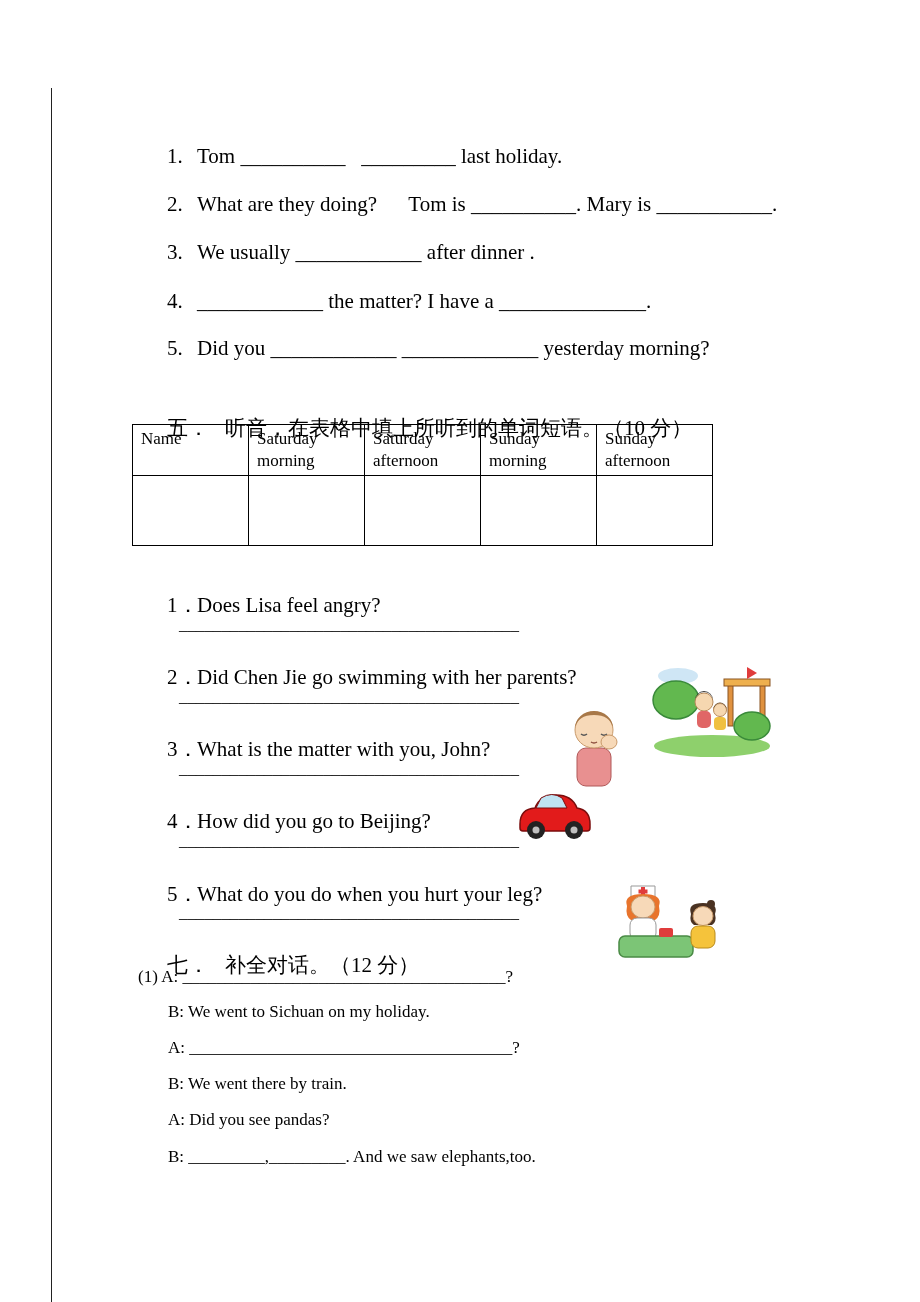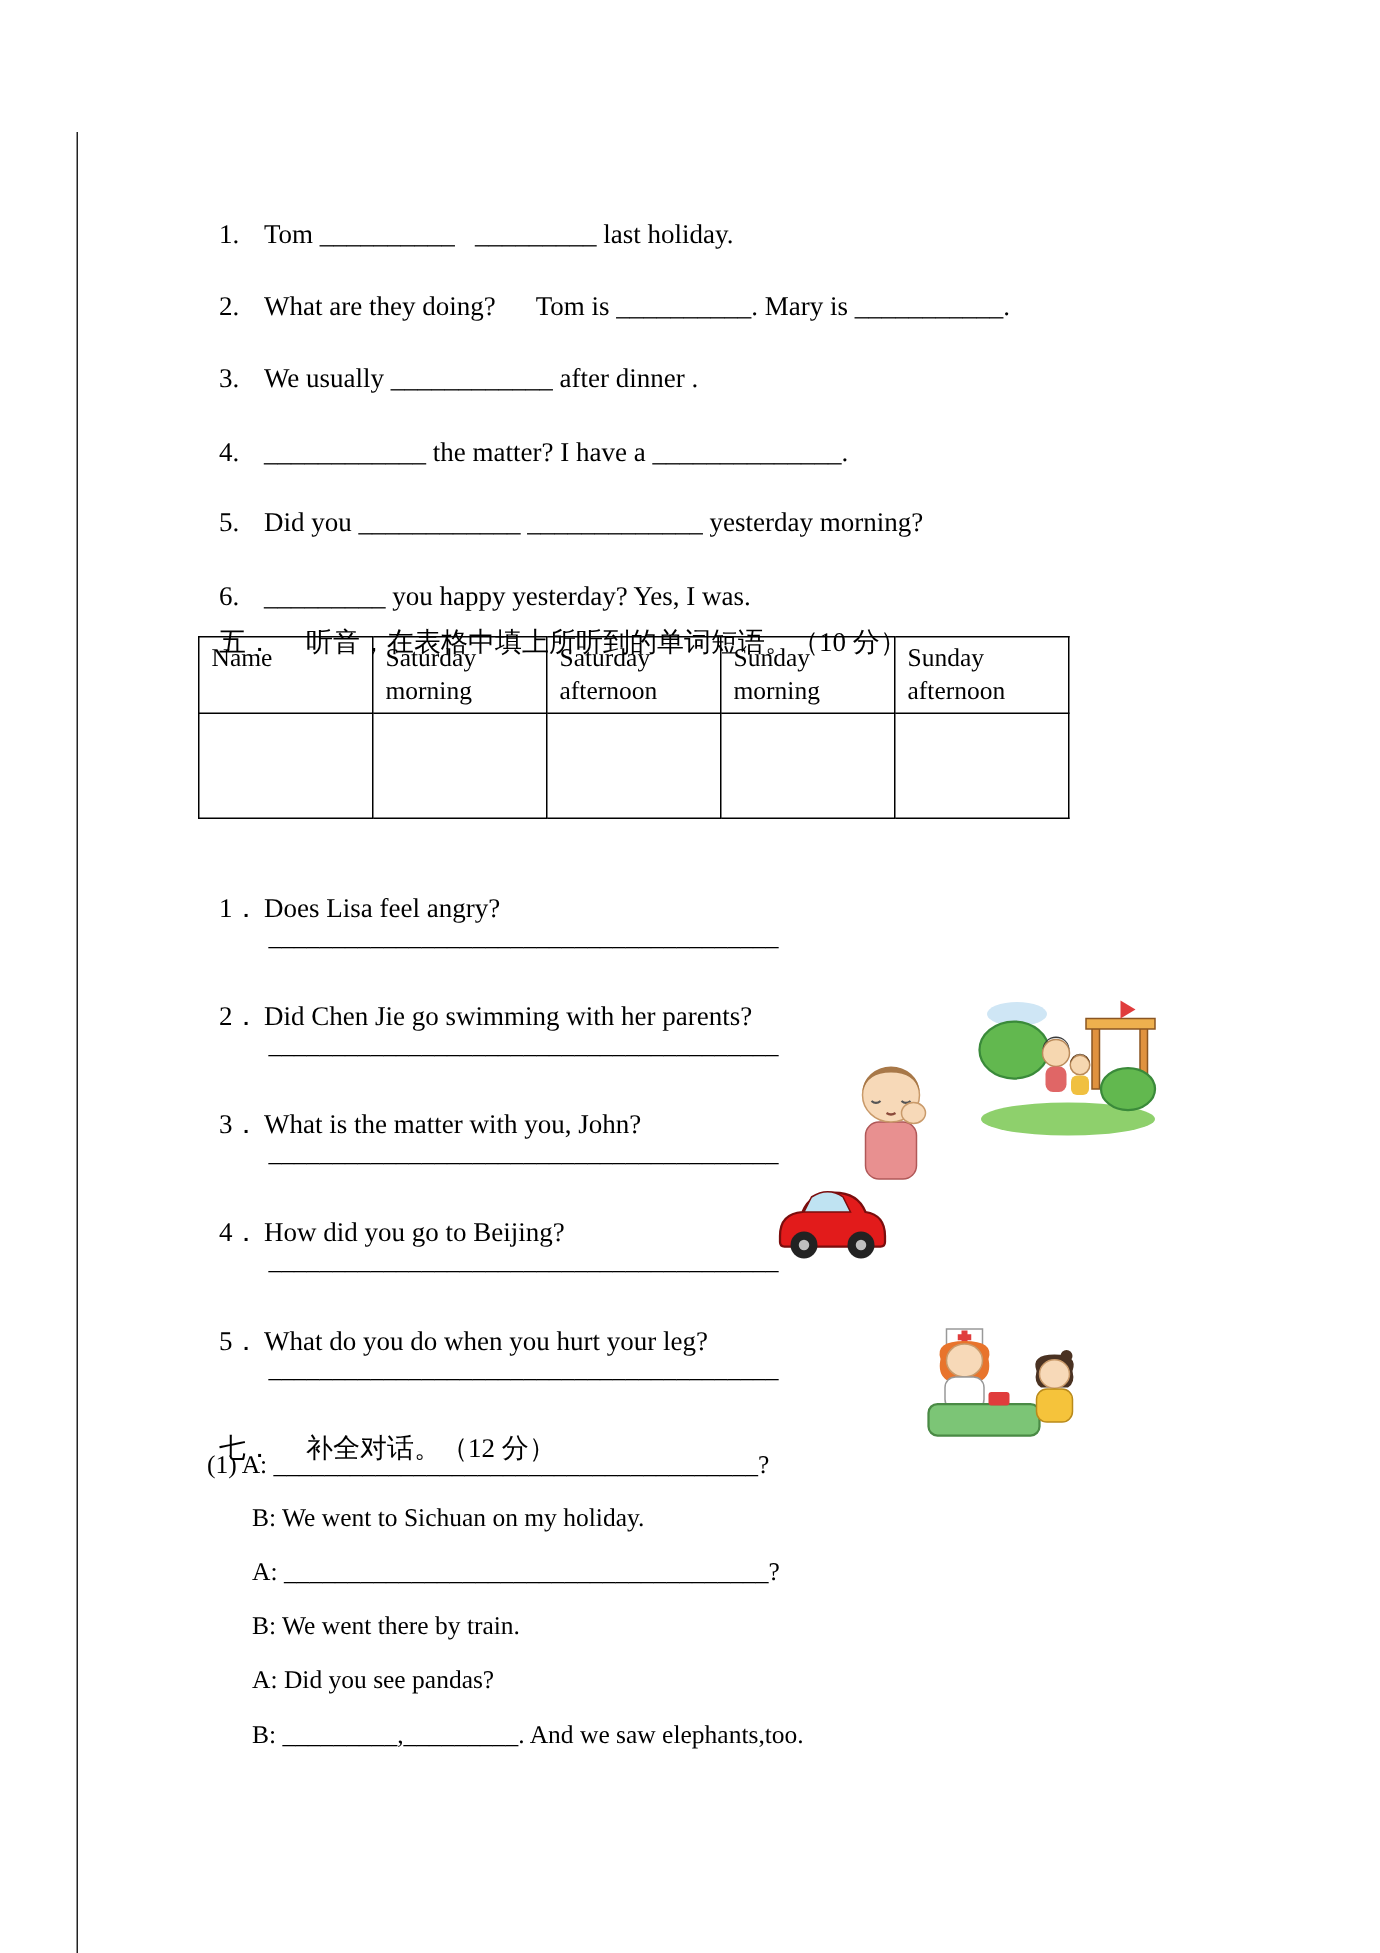--- a/index.html
+++ b/index.html
@@ -1,20 +1,20 @@
 <!DOCTYPE html>
 <html><head>
 <meta charset="utf-8">
 <style>
   * { margin:0; padding:0; box-sizing:border-box; }
   html,body { background:#ffffff; }
   body { font-family:"Liberation Serif","DejaVu Serif",serif; color:#000; }
   .page { position:relative; width:920px; height:1302px; background:#fff; overflow:hidden; }
   .vrule { position:absolute; left:51px; top:88px; width:1px; height:1214px; background:#222; }
-  .row { position:absolute; left:128px; font-size:18px; line-height:20px; white-space:pre; }
+  .row { position:absolute; left:146px; font-size:21px; line-height:20px; white-space:pre; }
   .row .num  { display:inline-block; width:30px; white-space:pre; }
   .row .hnum { display:inline-block; width:58px; white-space:pre; }
   .row .txt  { white-space:pre; }
   .ansline { position:absolute; left:138px; font-size:17px; line-height:20px; white-space:pre;margin-left:41px; }
   .dlg { position:absolute; left:138px; font-size:17px; line-height:20px; white-space:pre; }
   .dlg.indent { left:168px; }
   table.listen { position:absolute; left:132px; top:424px; width:581px; border-collapse:collapse; table-layout:fixed; font-size:17px; }
   table.listen th, table.listen td { border:1px solid #000; font-weight:normal; text-align:left; vertical-align:top; padding:3px 8px; line-height:22px; }
   table.listen th { height:50px; }
   table.listen td { height:70px; }
@@ -35,23 +35,20 @@
     <span class="num">2.</span><span class="txt">What are they doing?      Tom is __________. Mary is ___________.</span>
   </div>
   <div class="row" style="top:222px">
     <span class="num">3.</span><span class="txt">We usually ____________ after dinner .</span>
   </div>
   <div class="row" style="top:271px">
     <span class="num">4.</span><span class="txt">____________ the matter? I have a ______________.</span>
   </div>
   <div class="row" style="top:318px">
     <span class="num">5.</span><span class="txt">Did you ____________ _____________ yesterday morning?</span>
-  </div>
-  <div class="row" style="top:367px">
-    <span class="num">6.</span><span class="txt">_________ you happy yesterday? Yes, I was.</span>
   </div>
 
   <div class="row" style="top:398px">
     <span class="hnum">五．</span><span class="txt">听音，在表格中填上所听到的单词短语。（10 分）</span>
   </div>
 
   <table class="listen">
     <tbody>
         <tr>
       <th>Name</th>

